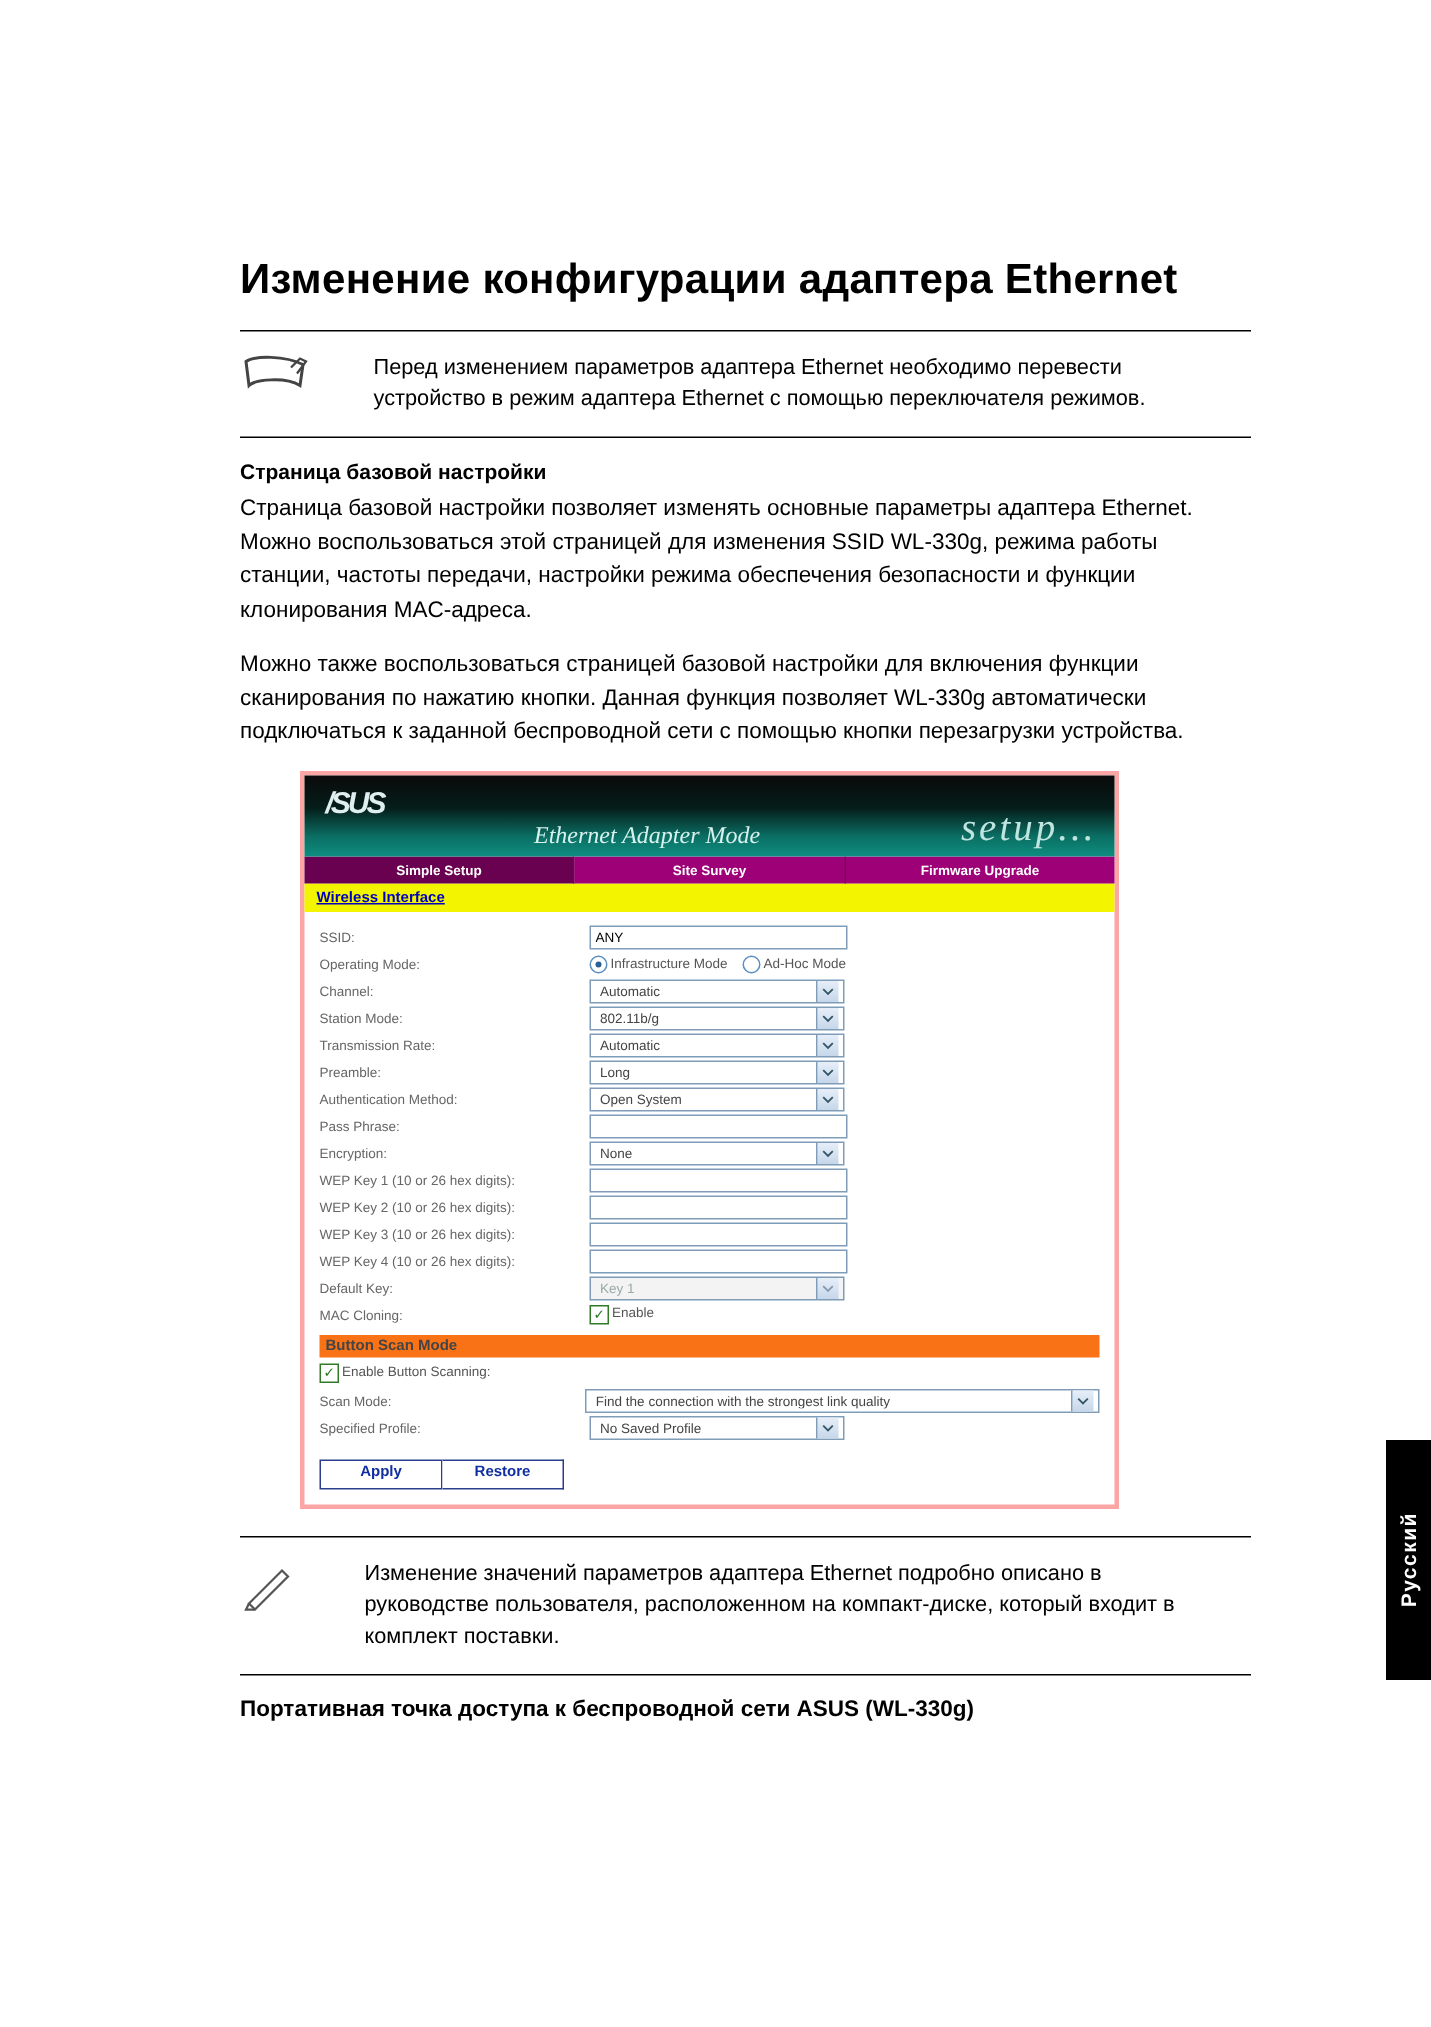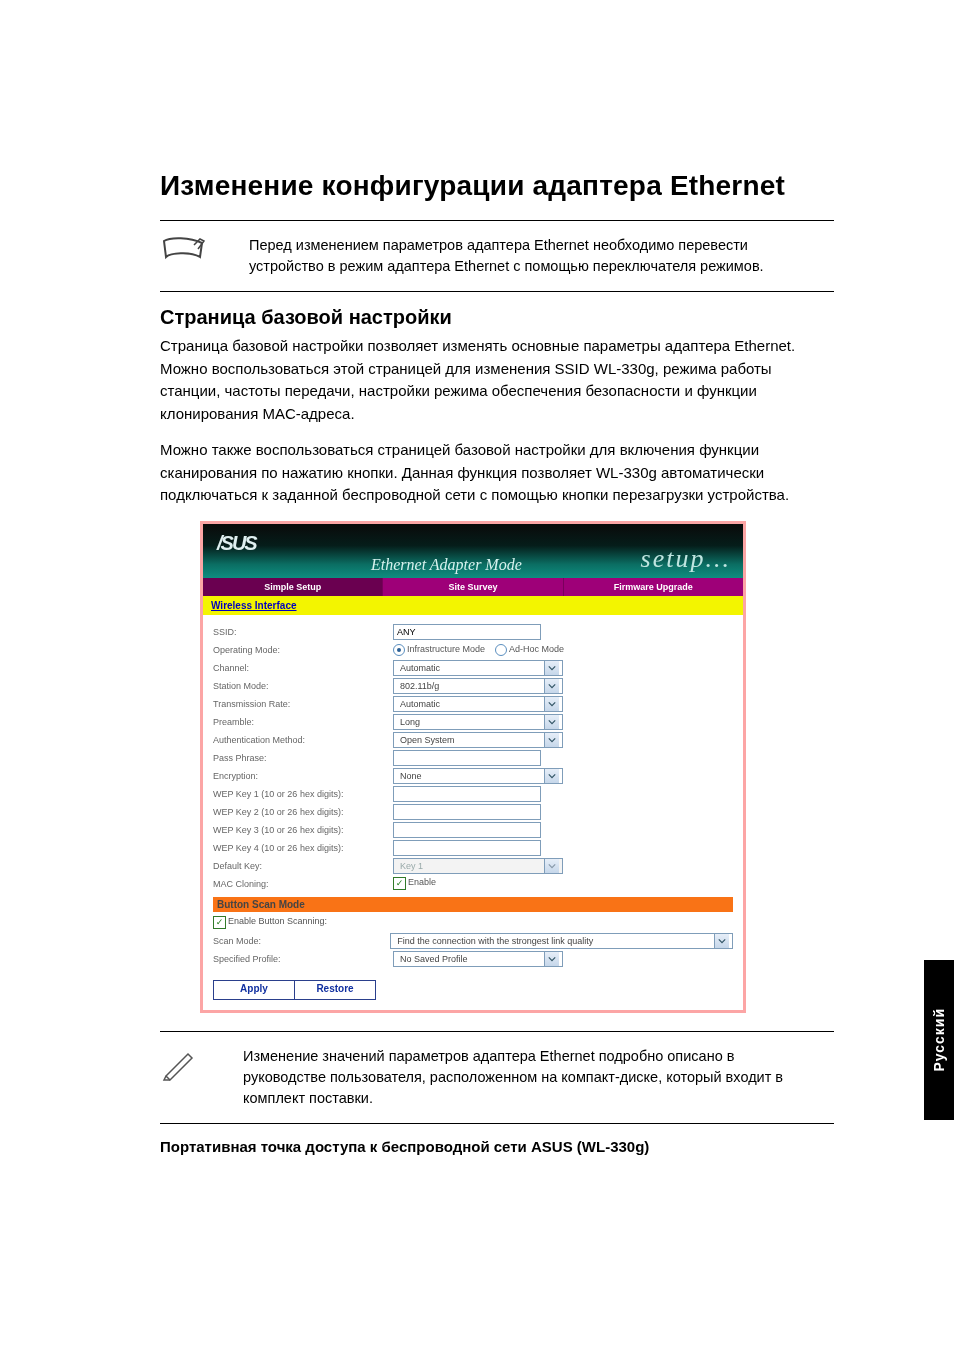--- a/index.html
+++ b/index.html
@@ -33,21 +33,21 @@
     gap: 43px;
     padding: 6px 0 10px 0;
   }
   .note-icon svg { display: block; }
   .note-text {
     font-size: 14.5px;
     line-height: 1.45;
     max-width: 560px;
   }
   h2.subheading {
-    font-size: 20px;
+    font-size: 14px;
     font-weight: 700;
     margin: 14px 0 6px 0;
   }
   p.body {
     font-size: 15px;
     line-height: 1.5;
     margin: 6px 0 14px 0;
   }
   
   .ui {
@@ -69,21 +69,21 @@
     position: absolute;
     left: 14px; top: 8px;
     font-family: Arial, sans-serif;
     font-weight: 900;
     font-size: 20px;
     letter-spacing: -2px;
     font-style: italic;
   }
   .ui-banner .mode {
     position: absolute;
-    left: 168px; bottom: 4px;
+    left: 153px; bottom: 4px;
     font-style: italic;
     font-family: Georgia, 'Times New Roman', serif;
     font-size: 16px;
     color: #d7f2ee;
   }
   .ui-banner .setup {
     position: absolute;
     right: 12px; top: 20px;
     font-style: italic;
     font-family: Georgia, 'Times New Roman', serif;
@@ -127,21 +127,21 @@
   }
   .ui-input, .ui-select {
     font-family: Verdana, Tahoma, sans-serif;
     font-size: 9px;
     height: 16px;
     border: 1px solid #7f9db9;
     background: #fff;
     box-sizing: border-box;
     padding: 1px 3px;
   }
-  .ui-input { width: 148px; }
+  .ui-input { width: 172px; }
   .ui-select {
     display: flex;
     align-items: center;
     justify-content: space-between;
     width: 170px;
   }
   .ui-select.wide { width: 348px; }
   .ui-select .chev {
     width: 14px;
     height: 14px;

